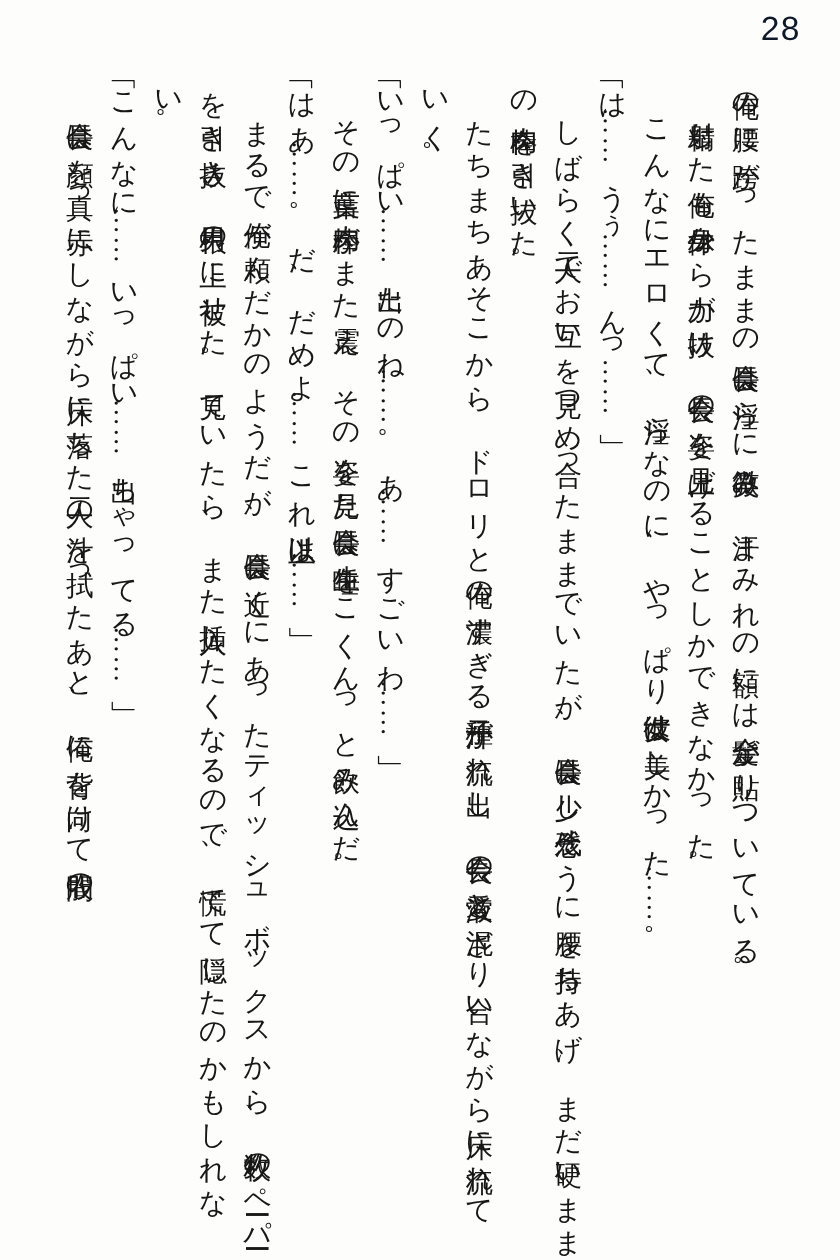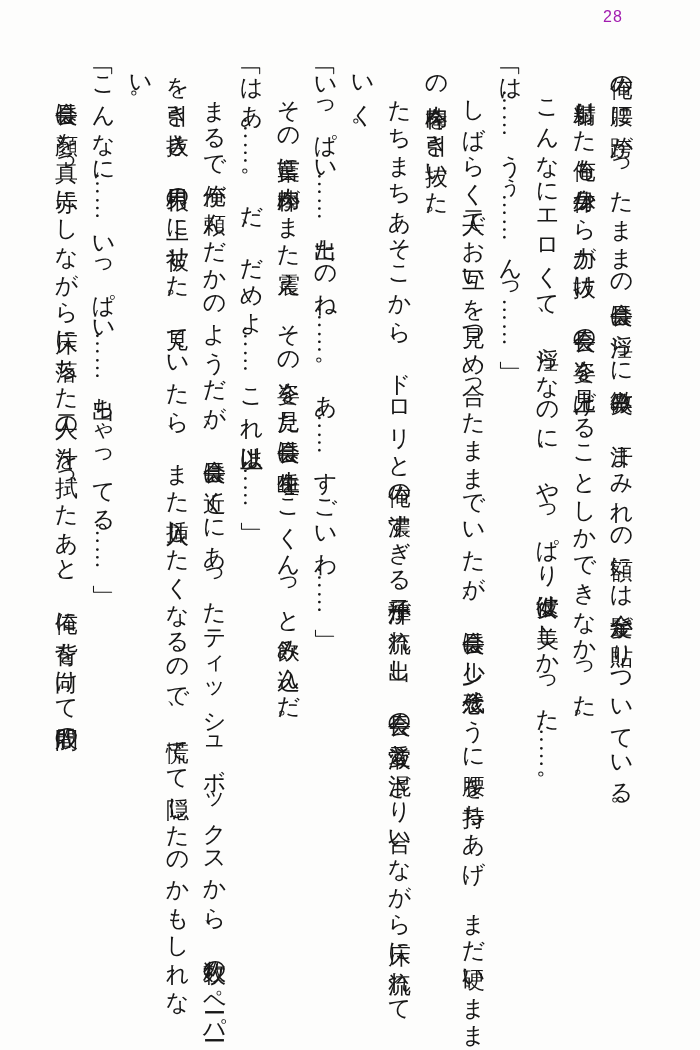--- a/index.html
+++ b/index.html
@@ -11,24 +11,24 @@
     position: relative;
     width: 700px;
     height: 1050px;
     background: #fdfdfc;
     overflow: hidden;
     font-family: "Liberation Serif", "DejaVu Serif", serif;
   }
   .page-number {
     position: absolute;
     top: 8px;
-    left: 603px;
+    left: 634px;
     font-family: "Liberation Sans", "DejaVu Sans", sans-serif;
-    font-size: 16px;
-    color: #a21caf;
+    font-size: 28px;
+    color: #0f172a;
     letter-spacing: 1px;
   }
   .text-block {
     position: absolute;
     top: 60px;
     right: 60px;
     height: 978px;
     width: 596px;
     writing-mode: vertical-rl;
     text-orientation: mixed;

